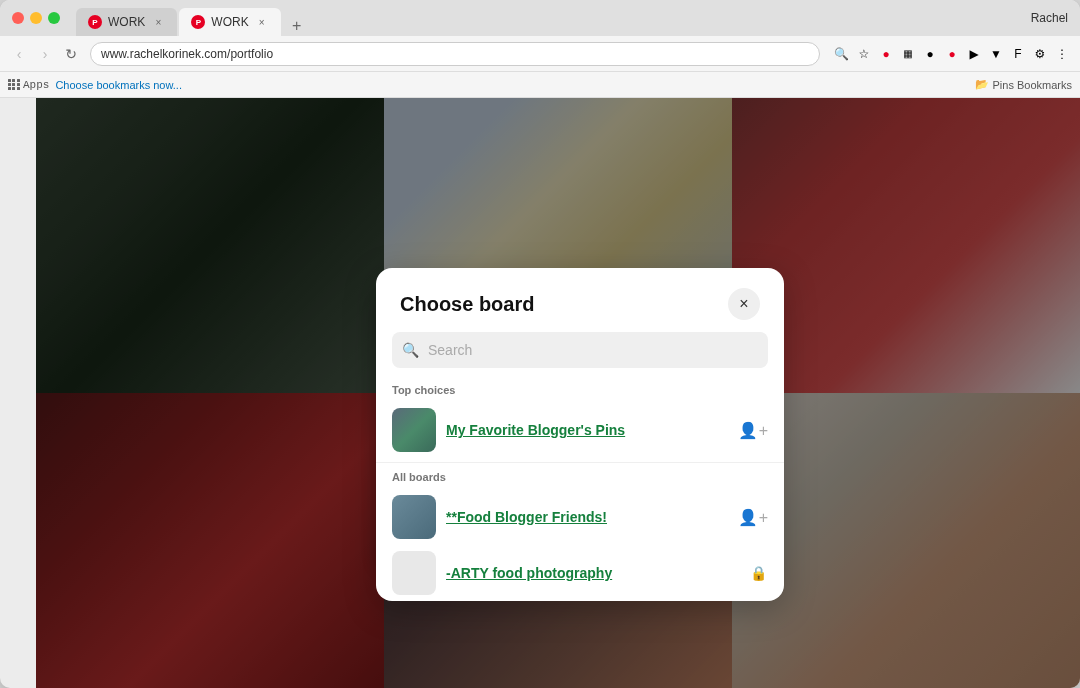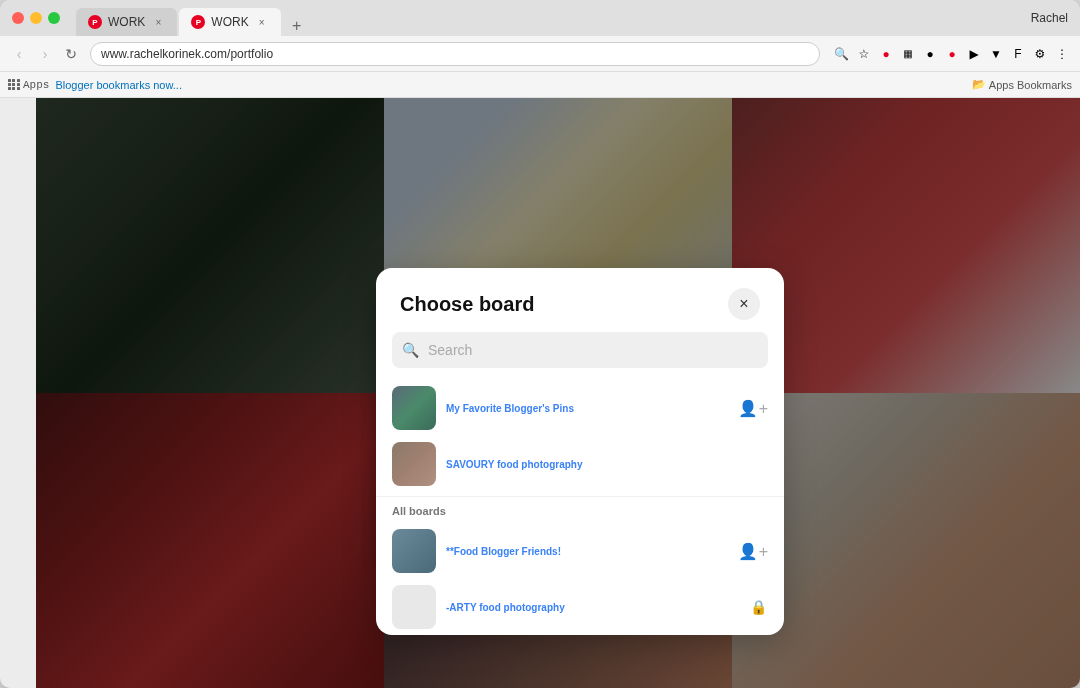--- a/index.html
+++ b/index.html
@@ -79,21 +79,21 @@
     .board-list { max-height: 220px; overflow-y: auto; }
     .board-item { display: flex; align-items: center; padding: 6px 16px; cursor: pointer; gap: 10px; }
     .board-thumb { width: 44px; height: 44px; border-radius: 8px; overflow: hidden; flex-shrink: 0; }
     .thumb-blogger { background: linear-gradient(135deg, #5a6a7a 0%, #4a8a6a 50%, #3a6a5a 100%); }
     .thumb-savoury { background: linear-gradient(135deg, #8a7a6a 0%, #a08070 50%, #b09080 100%); }
     .thumb-sweet { background: linear-gradient(135deg, #c06050 0%, #e07060 50%, #d08070 100%); }
     .thumb-friends { background: linear-gradient(135deg, #6a8a9a 0%, #5a7a8a 50%, #4a6a7a 100%); }
     .thumb-arty { background: #e8e8e8; }
 
     .board-info { flex: 1; }
-    .board-name { font-size: 10px; font-weight: 600; color: #3b82f6; }
+    .board-name { font-size: 14px; font-weight: 600; color: #15803d; text-decoration: underline; }
     .board-action { margin-left: auto; }
     .collab-icon { color: #aaa; font-size: 16px; }
     .lock-icon { color: #aaa; font-size: 14px; }
 
     .save-btn { background: #e60023; color: white; border: none; border-radius: 20px; padding: 6px 14px; font-size: 13px; font-weight: 600; cursor: pointer; display: flex; align-items: center; gap: 5px; }
     .save-btn-pin { font-size: 11px; }
 
     .divider { height: 1px; background: #efefef; margin: 4px 0; }
 
     
@@ -156,24 +156,24 @@
           <div class="bookmarks-apps-dot"></div>
         <div class="bookmarks-apps-dot"></div>
           <div class="bookmarks-apps-dot"></div>
           <div class="bookmarks-apps-dot"></div>
         <div class="bookmarks-apps-dot"></div>
           <div class="bookmarks-apps-dot"></div>
           <div class="bookmarks-apps-dot"></div>
       </div>
       <span>Apps</span>
     </div>
-    <a class="import-link" href="#">Blogger bookmarks now...</a>
+    <a class="import-link" href="#">Choose bookmarks now...</a>
     <div class="other-bookmarks">
       <span>📂</span>
-      <span>Apps Bookmarks</span>
+      <span>Pins Bookmarks</span>
     </div>
   </div>
 
   <div class="page-content">
 
     <div class="bg-grid">
       <div class="bg-cell photo-dark-tray"></div>
       <div class="bg-cell photo-cheesecake"></div>
       <div class="bg-cell photo-apples-top"></div>
       <div class="bg-cell photo-red-apples"></div>
@@ -231,39 +231,34 @@
       <div class="modal-header">
         <span class="modal-title">Choose board</span>
         <button class="modal-close">×</button>
       </div>
 
       <div class="modal-search">
         <span class="search-icon-inner">🔍</span>
         <input type="text" placeholder="Search" style="">
       </div>
 
+      <div class="section-label">Top choices</div>
 
       <div class="board-list">
 
         <div class="board-item">
           <div class="board-thumb thumb-blogger"></div>
           <div class="board-info">
             <div class="board-name">My Favorite Blogger's Pins</div>
           </div>
           <div class="board-action">
             <span class="collab-icon">👤+</span>
           </div>
         </div>
 
-        <div class="board-item">
-          <div class="board-thumb thumb-savoury"></div>
-          <div class="board-info">
-            <div class="board-name">SAVOURY food photography</div>
-          </div>
-        </div>
 
       </div>
 
       <div class="divider"></div>
       <div class="section-label">All boards</div>
 
       <div class="board-list">
 
         <div class="board-item">
           <div class="board-thumb thumb-friends"></div>

